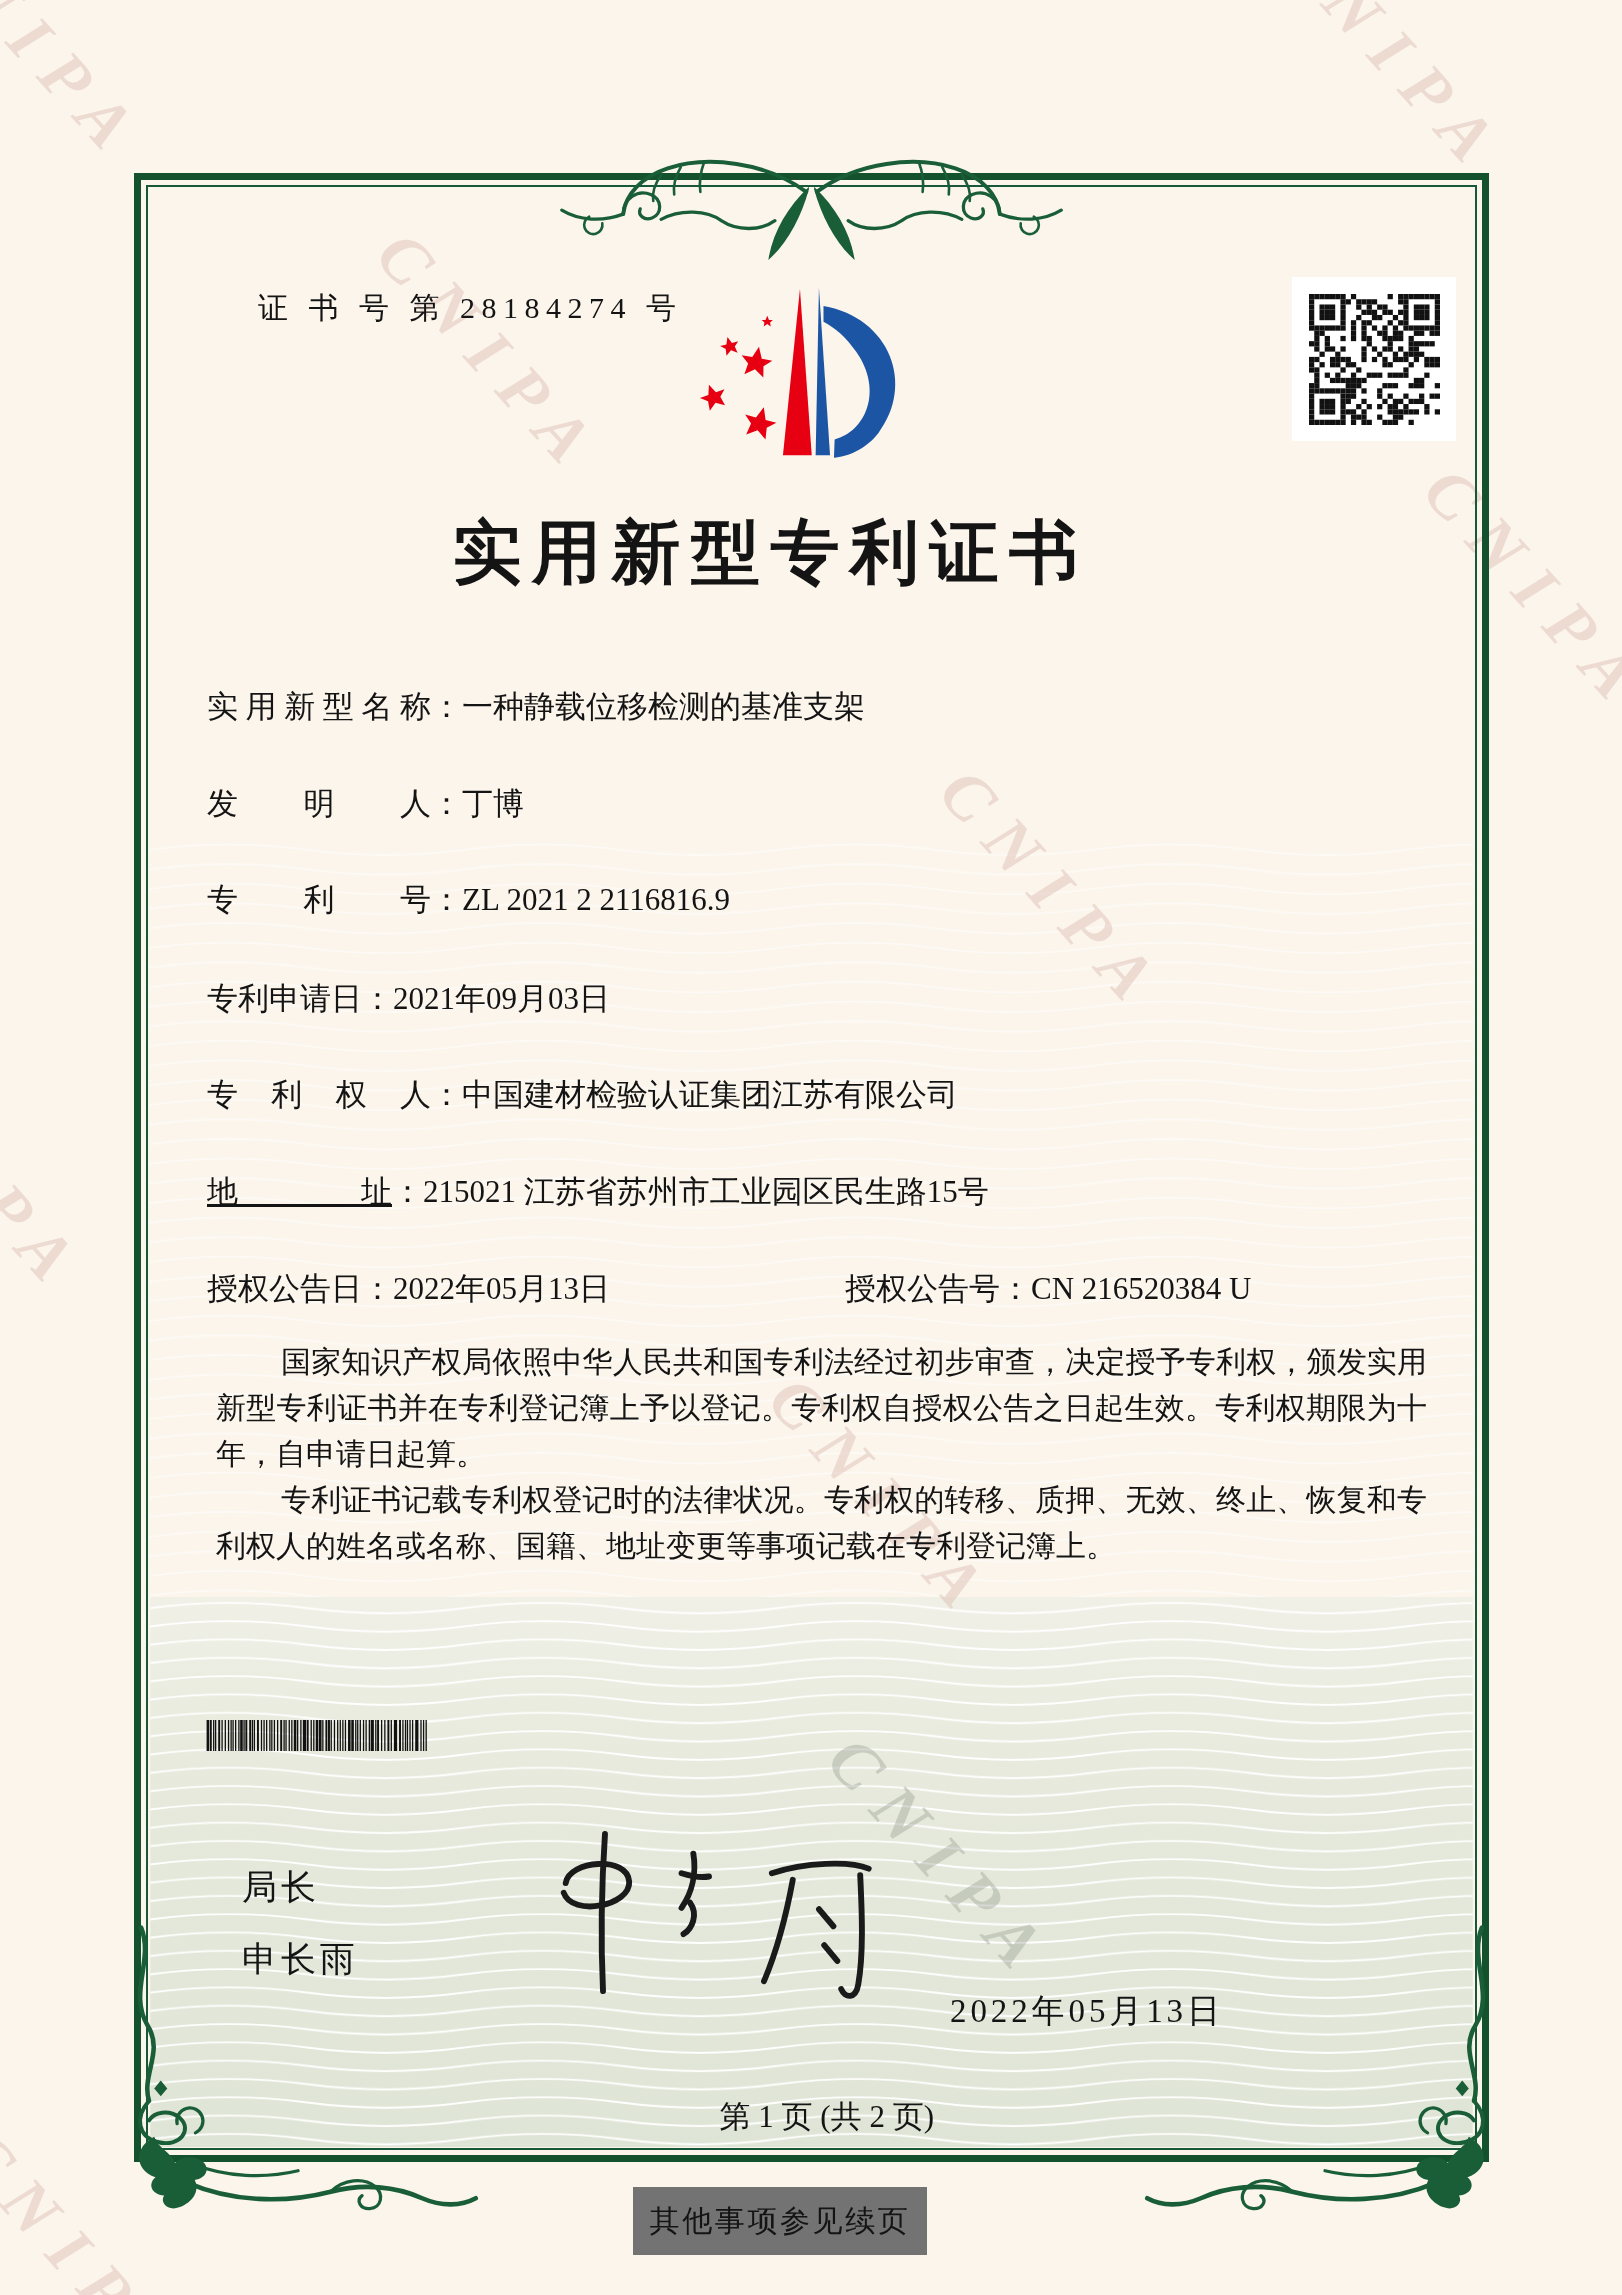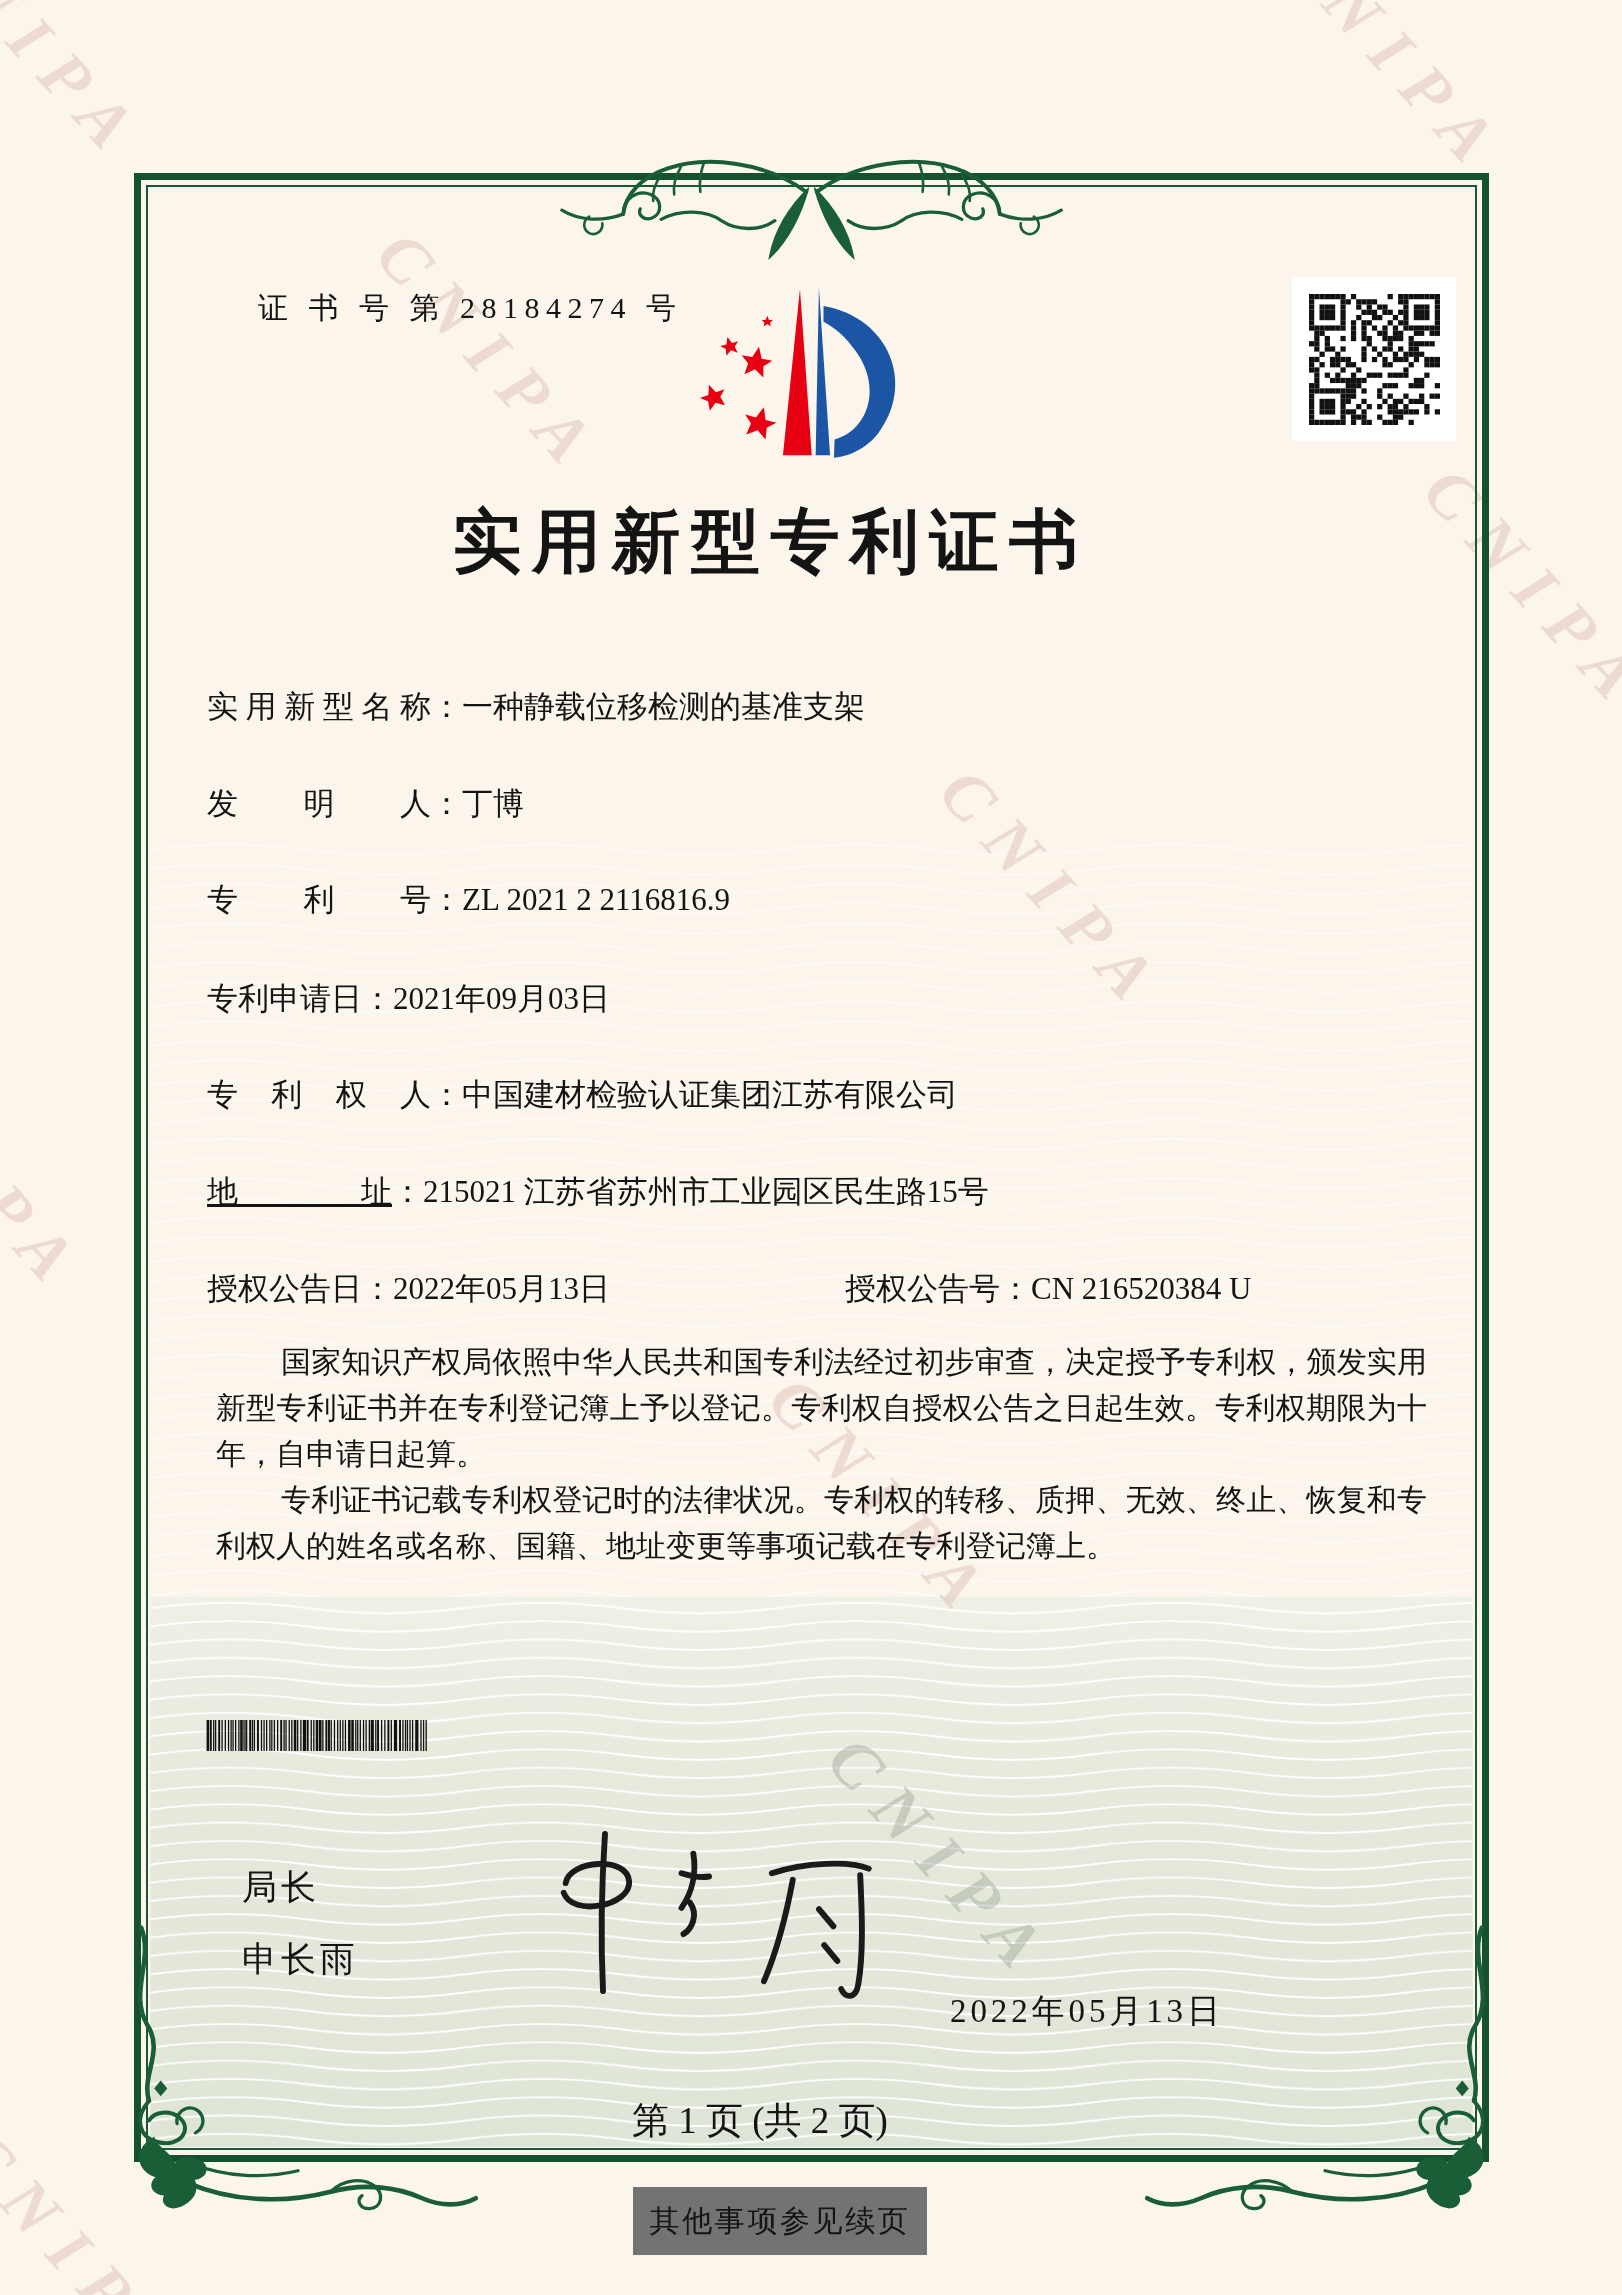--- a/index.html
+++ b/index.html
@@ -35,42 +35,42 @@
   .cert-no{
     position:absolute; z-index:3; left:258px; top:288px;
     font-size:30px; letter-spacing:6.5px;
   }
   .logo{position:absolute; z-index:3; left:694px; top:281px;}
   .qr{
     position:absolute; z-index:3; left:1292px; top:277px; width:164px; height:164px;
     background:#ffffff; display:flex; align-items:center; justify-content:center;
   }
   .title{
-    position:absolute; z-index:3; left:0; top:496px; width:1541px;
+    position:absolute; z-index:3; left:0; top:507px; width:1541px;
     text-align:center; font-size:69px; font-weight:700; letter-spacing:10.5px;
   }
   
   .row{position:absolute; z-index:3; left:207px; font-size:31px; white-space:nowrap;}
   .lbl{display:inline-block; text-align:justify; text-align-last:justify; vertical-align:top;}
   .w6{width:224px;} .w5{width:185px;text-decoration:underline;}
   .lblc{display:inline-block; vertical-align:top;}
   .grp2{position:absolute; left:638px; top:0; white-space:nowrap;}
   
   .body-text{
     position:absolute; z-index:3; left:216px; top:1339px; width:1211px;
     font-size:30px; line-height:46px; text-align:justify;
   }
   .body-text p{margin:0; text-indent:65px;}
   
   .barcode{position:absolute; z-index:3; left:205px; top:1720px;}
   .sig-title{position:absolute; z-index:3; left:242px; top:1864px; font-size:35px; letter-spacing:3.9px;}
   .sig-name{position:absolute; z-index:3; left:242px; top:1936px; font-size:35px; letter-spacing:3.9px;}
   .signature{position:absolute; z-index:3; left:497px; top:1824px;}
   .date-line{position:absolute; z-index:3; left:950px; top:1989px; font-size:33px; letter-spacing:3.9px;}
-  .page-line{position:absolute; z-index:3; left:632px; top:2096px; width:268px; text-align:left; font-size:37px;}
+  .page-line{position:absolute; z-index:3; left:666px; top:2096px; width:268px; text-align:right; font-size:31px;}
   .footer-strip{
     position:absolute; z-index:3; left:633px; top:2187px; width:294px; height:68px;
     background:#737373; display:flex; align-items:center; justify-content:center;
   }
   .footer-note{font-size:30px; letter-spacing:2.6px;}
 </style>
 </head>
 <body>
 
 <div class="page">

